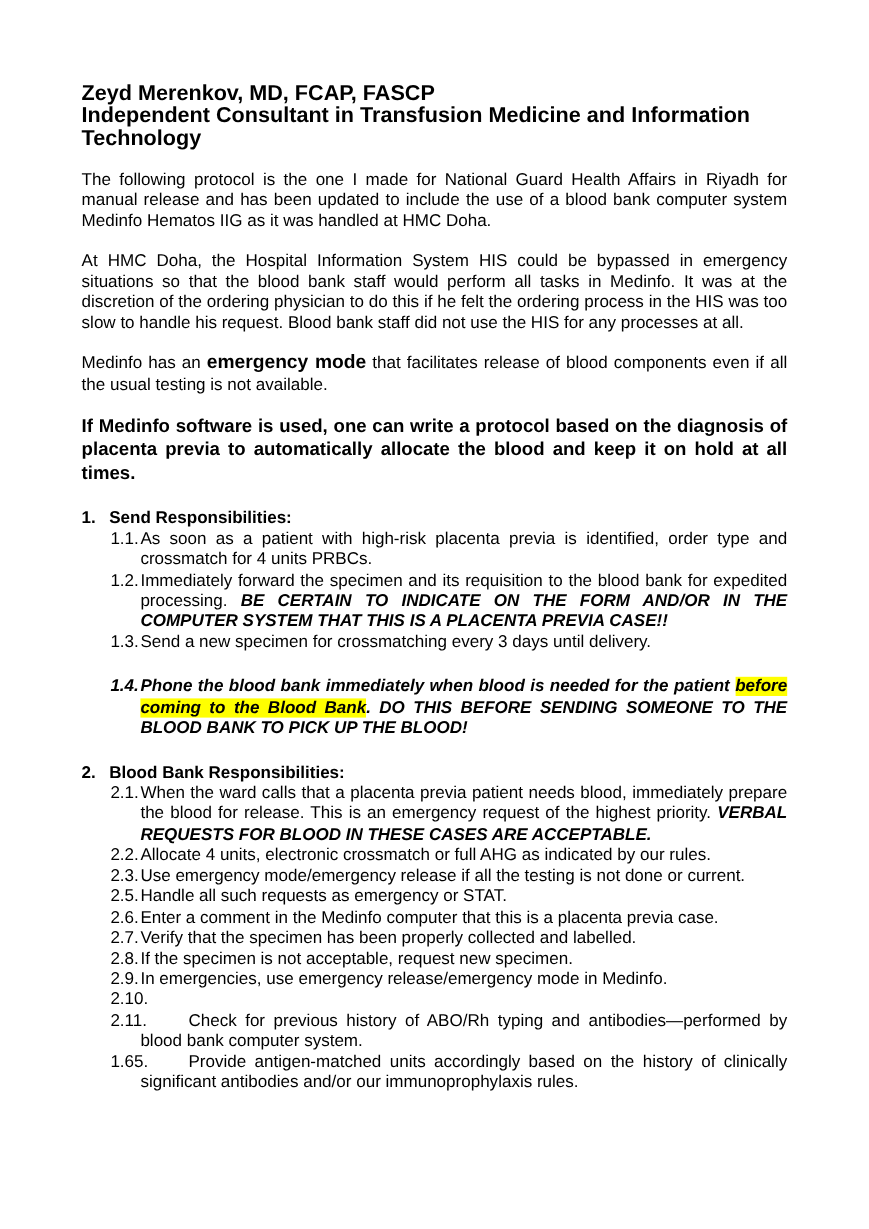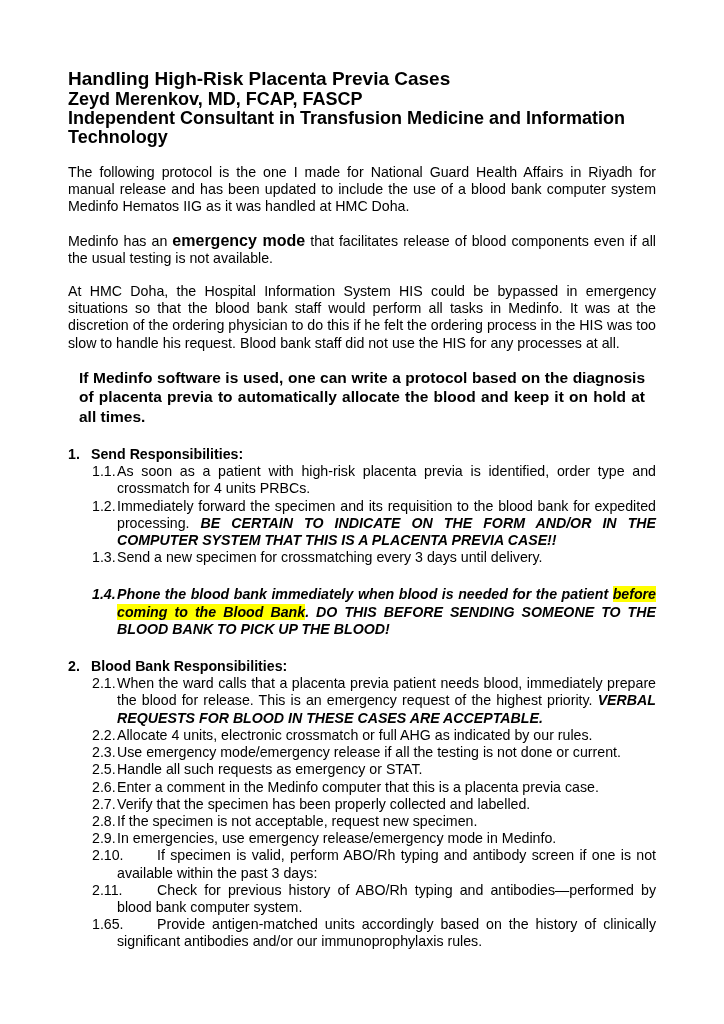--- a/index.html
+++ b/index.html
@@ -39,21 +39,21 @@
       text-align: justify;
       margin: 0;
     }
     .gap-l { margin-top: 17px !important; }
     .gap-m { margin-top: 16px !important; }
     .big-bold {
       font-size: 15.5px;
       font-weight: bold;
       line-height: 19.4px;
       text-align: justify;
-      margin: 11px;
+      margin: 0;
     }
     .emph {
       font-weight: bold;
       font-size: 16px;
     }
     .section {
       margin-top: 20px;
     }
     .section-head {
       font-size: 14.2px;
@@ -93,28 +93,27 @@
     }
     .item.italic-num .num {
       font-weight: bold;
     }
   </style>
 </head>
 <body>
 
 <div class="page">
 
-  <h1 class="title">Handling High-Risk Placenta Previa Cases</h1>
   <div class="author">Zeyd Merenkov, MD, FCAP, FASCP</div>
   <div class="affiliation">Independent Consultant in Transfusion Medicine and Information Technology</div>
 
   <p class="body gap-l">The following protocol is the one I made for National Guard Health Affairs in Riyadh for manual release and has been updated to include the use of a blood bank computer system Medinfo Hematos IIG as it was handled at HMC Doha.</p>
+  <p class="body gap-m">At HMC Doha, the Hospital Information System HIS could be bypassed in emergency situations so that the blood bank staff would perform all tasks in Medinfo.  It was at the discretion of the ordering physician to do this if he felt the ordering process in the HIS was too slow to handle his request.  Blood bank staff did not use the HIS for any processes at all.</p>
+
   <p class="body gap-m"><span>Medinfo has an </span><span class="emph">emergency mode</span><span> that facilitates release of blood components even if all the usual testing is not available.</span></p>
-
-  <p class="body gap-m">At HMC Doha, the Hospital Information System HIS could be bypassed in emergency situations so that the blood bank staff would perform all tasks in Medinfo.  It was at the discretion of the ordering physician to do this if he felt the ordering process in the HIS was too slow to handle his request.  Blood bank staff did not use the HIS for any processes at all.</p>
 
   <p class="big-bold gap-m">If Medinfo software is used, one can write a protocol based on the diagnosis of placenta previa to automatically allocate the blood and keep it on hold at all times.</p>
 
   <div class="section">
     <div class="section-head">
       <span class="section-num">1.</span>
       <span>Send Responsibilities:</span>
     </div>
 
     <div class="item">
@@ -159,21 +158,21 @@
     <div class="item">
       <span class="num">2.7.</span><span>Verify that the specimen has been properly collected and labelled.</span>
     </div>
     <div class="item">
       <span class="num">2.8.</span><span>If the specimen is not acceptable, request new specimen.</span>
     </div>
     <div class="item">
       <span class="num">2.9.</span><span>In emergencies, use emergency release/emergency mode in Medinfo.</span>
     </div>
     <div class="item wide">
-      <span class="num">2.10.</span><span class="lead"></span><span>If specimen is valid, perform ABO/Rh typing and antibody screen if one is not available within the past 3 days:</span>
+      <span class="num">2.10.</span><span class="lead"></span>
     </div>
     <div class="item wide">
       <span class="num">2.11.</span><span class="lead"></span><span>Check for previous history of ABO/Rh typing and antibodies—performed by blood bank computer system.</span>
     </div>
     <div class="item wide">
       <span class="num">1.65.</span><span class="lead"></span><span>Provide antigen-matched units accordingly based on the history of clinically significant antibodies and/or our immunoprophylaxis rules.</span>
     </div>
   </div>
 
 </div>

